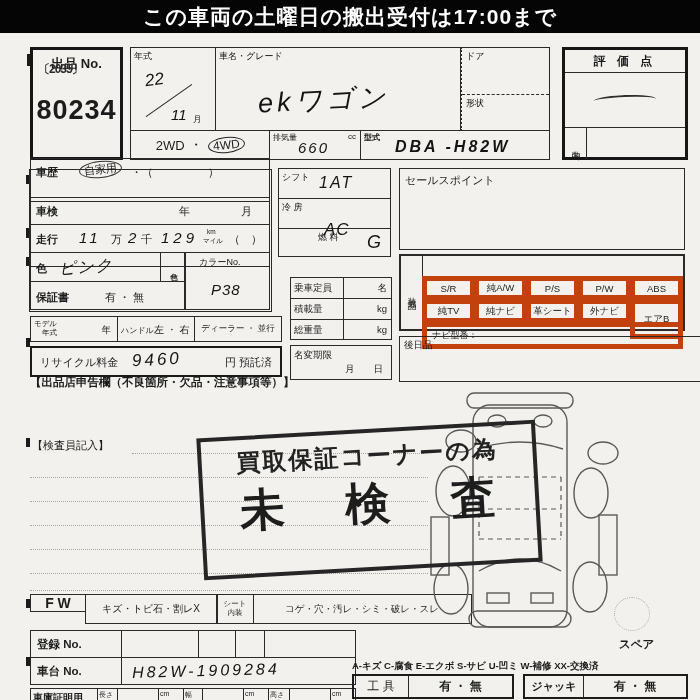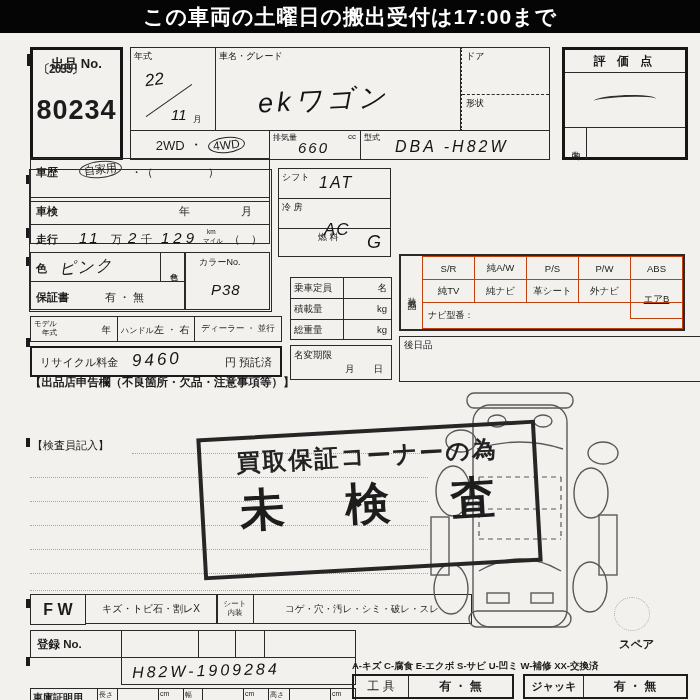--- a/index.html
+++ b/index.html
@@ -13,22 +13,22 @@
   .vert{writing-mode:vertical-rl;text-orientation:upright;}
   .dotline{position:absolute;border-top:1.4px dotted #a8a69f;height:0;}
   .mark{position:absolute;background:#1b1b1b;}
   .circled{border:1.6px solid #222;border-radius:50%;padding:0 4px;display:inline-block;transform:rotate(-6deg);}
   #banner{position:absolute;left:0;top:0;width:700px;height:33px;background:#050505;color:#fff;
     text-align:center;font-size:21px;font-weight:700;line-height:33px;letter-spacing:1px;}
   #stampbox{position:absolute;left:200px;top:429px;width:331px;height:134px;border:4px solid #262626;
     transform:rotate(-3.2deg);z-index:5;text-align:center;}
   #stampbox .l1{font-size:24px;font-weight:700;letter-spacing:2px;margin-top:7px;color:#232323;}
   #stampbox .l2{font-size:45px;font-weight:700;letter-spacing:24px;padding-left:20px;margin-top:2px;color:#1d1d1d;}
-  .eqcell{position:absolute;box-sizing:border-box;border:1px solid #c2410c;font-size:9.5px;
-    display:flex;align-items:center;justify-content:center;}
+  .eqcell{position:absolute;box-sizing:border-box;border:5px solid #c2410c;font-size:9.5px;
+    display:flex;align-items:center;justify-content:center;margin-top:20px;}
   .tinyu{font-size:6.5px;line-height:6.5px;display:inline-block;vertical-align:middle;text-align:left;}
 </style>
 </head>
 <body>
 
 <div id="page">
 
   <div id="banner">この車両の土曜日の搬出受付は17:00まで</div>
 
   <div class="mark" style="left:27px;top:54px;width:5px;height:12px;"></div>
@@ -65,21 +65,21 @@
   <div class="cell" style="left:130px;top:130px;width:140px;height:30px;font-size:13px;display:flex;align-items:center;justify-content:center;gap:5px;">
     <span>2WD</span>
     <span>・</span>
     <span class="circled" style="font-size:12px;">4WD</span>
   </div>
   <div class="cell" style="left:269px;top:130px;width:92px;height:30px;">
     <span class="lbl" style="position:absolute;left:3px;top:1px;font-size:8px;">排気量</span>
     <span class="lbl" style="position:absolute;right:4px;top:1px;font-size:8px;">cc</span>
     <span class="hand" style="position:absolute;left:28px;top:8px;font-size:15px;letter-spacing:2px;">660</span>
   </div>
-  <div class="cell" style="left:360px;top:130px;width:190px;height:30px;">
+  <div class="cell" style="left:360px;top:130px;width:190px;height:30px;font-weight:bold;">
     <span class="lbl" style="position:absolute;left:3px;top:1px;font-size:8px;">型式</span>
     <span class="hand" style="position:absolute;left:34px;top:7px;font-size:16px;letter-spacing:3px;">DBA -H82W</span>
   </div>
 
   <div class="cellthick" style="left:562px;top:47px;width:126px;height:113px;">
     <div style="height:22px;border-bottom:1.5px solid #2a2a2a;text-align:center;font-size:12px;font-weight:700;line-height:22px;letter-spacing:4px;">評 価 点</div>
     <div style="height:54px;display:flex;align-items:center;justify-content:center;">
       <div style="width:62px;height:8px;border-top:2px solid #2f2f2f;border-radius:50%;transform:rotate(-2deg);"></div>
     </div>
     <div style="height:31px;border-top:1.5px solid #2a2a2a;position:relative;">
@@ -93,21 +93,21 @@
   <div class="cell" style="left:30px;top:158px;width:240px;height:44px;font-size:11px;text-align:right;">
     <span style="position:absolute;left:5px;top:6px;font-weight:600;">車歴</span>
     <span class="circled" style="position:absolute;left:48px;top:2px;font-size:11px;border-color:#333;">自家用</span>
     <span style="position:absolute;left:100px;top:6px;">・（　　　　　）</span>
   </div>
   <div class="cell" style="left:30px;top:197px;width:240px;height:28px;font-size:11px;">
     <span style="position:absolute;left:5px;top:6px;font-weight:600;">車検</span>
     <span style="position:absolute;left:148px;top:6px;">年</span>
     <span style="position:absolute;left:210px;top:6px;">月</span>
   </div>
-  <div class="cell" style="left:30px;top:224px;width:240px;height:20px;font-size:11px;">
+  <div class="cell" style="left:30px;top:224px;width:240px;height:43px;font-size:11px;">
     <span style="position:absolute;left:5px;top:7px;font-weight:600;">走行</span>
     <span class="hand" style="position:absolute;left:48px;top:4px;font-size:15px;letter-spacing:3px;">11</span>
     <span style="position:absolute;left:80px;top:7px;">万</span>
     <span class="hand" style="position:absolute;left:97px;top:4px;font-size:15px;">2</span>
     <span style="position:absolute;left:110px;top:7px;">千</span>
     <span class="hand" style="position:absolute;left:130px;top:4px;font-size:15px;letter-spacing:4px;">129</span>
     <span class="tinyu" style="position:absolute;left:176px;top:4px;">km</span>
     <span class="tinyu" style="position:absolute;left:172px;top:13px;">マイル</span>
     <span style="position:absolute;left:198px;top:7px;">（　）</span>
   </div>
@@ -135,20 +135,23 @@
     <div style="position:relative;height:29px;border-bottom:1.3px solid #2a2a2a;">
       <span class="lbl" style="position:absolute;left:3px;top:2px;">冷 房</span>
       <span class="hand" style="position:absolute;left:45px;top:5px;font-size:17px;letter-spacing:1px;margin-top:16px;">AC</span>
     </div>
     <div style="position:relative;height:28px;margin-left:36px;">
       <span class="lbl" style="position:absolute;left:3px;top:2px;">燃 料</span>
       <span class="hand" style="position:absolute;left:52px;top:3px;font-size:18px;">G</span>
     </div>
   </div>
 
+  <div class="cell" style="left:399px;top:168px;width:286px;height:82px;">
+    <span style="position:absolute;left:5px;top:4px;font-size:11px;">セールスポイント</span>
+  </div>
 
   <div class="cell" style="left:399px;top:254px;width:286px;height:77px;border-width:2px;">
     <div style="position:absolute;left:0;top:0;width:21px;height:100%;border-right:1.2px solid #2a2a2a;display:flex;align-items:center;justify-content:center;">
       <span class="vert" style="font-size:9px;letter-spacing:2px;">装備品</span>
     </div>
     <div class="eqcell" style="left:21px;top:0;width:53px;height:24px;">S/R</div>
     <div class="eqcell" style="left:73px;top:0;width:53px;height:24px;">純A/W</div>
     <div class="eqcell" style="left:125px;top:0;width:53px;height:24px;">P/S</div>
     <div class="eqcell" style="left:177px;top:0;width:53px;height:24px;">P/W</div>
     <div class="eqcell" style="left:229px;top:0;width:53px;height:24px;">ABS</div>
@@ -247,37 +250,38 @@
   </svg>
 
   <div class="abs" style="left:614px;top:597px;width:36px;height:34px;border:1.6px dotted #b3b1a9;border-radius:50%;"></div>
   <div class="abs" style="left:619px;top:637px;font-size:11.5px;font-weight:700;">スペア</div>
 
   <div id="stampbox">
     <div class="l1">買取保証コーナーの為</div>
     <div class="l2">未 検 査</div>
   </div>
 
-  <div class="cell" style="left:30px;top:594px;width:56px;height:31px;display:flex;align-items:center;justify-content:center;font-size:16px;font-weight:600;">F W</div>
+  <div class="cell" style="left:30px;top:594px;width:56px;height:18px;display:flex;align-items:center;justify-content:center;font-size:14px;font-weight:600;">F W</div>
   <div class="cell" style="left:84.5px;top:594px;width:133px;height:30px;display:flex;align-items:center;justify-content:center;font-size:10px;">キズ・トビ石・割レX</div>
   <div class="cell" style="left:216px;top:594px;width:38px;height:30px;">
     <div style="font-size:7.5px;line-height:1.25;text-align:center;margin-top:4px;">
       <div>シート</div>
       <div>内装</div>
     </div>
   </div>
   <div class="cell" style="left:252.5px;top:594px;width:219px;height:30px;display:flex;align-items:center;justify-content:center;font-size:9.5px;">コゲ・穴・汚レ・シミ・破レ・スレ</div>
 
   <div class="cell" style="left:30px;top:630px;width:92px;height:28px;display:flex;align-items:center;padding-left:6px;font-size:11.5px;font-weight:600;">登録 No.</div>
   <div class="cell" style="left:120.5px;top:630px;width:235.5px;height:28px;">
     <div style="position:absolute;left:76px;top:0;height:100%;border-left:1.2px solid #2a2a2a;"></div>
     <div style="position:absolute;left:113px;top:0;height:100%;border-left:1.2px solid #2a2a2a;"></div>
     <div style="position:absolute;left:142px;top:0;height:100%;border-left:1.2px solid #2a2a2a;"></div>
   </div>
 
+  <div class="cell" style="left:30px;top:657px;width:92px;height:28px;display:flex;align-items:center;padding-left:6px;font-size:11.5px;font-weight:600;">車台 No.</div>
   <div class="cell" style="left:120.5px;top:657px;width:235.5px;height:28px;">
     <span class="hand" style="position:absolute;left:10px;top:4px;font-size:16px;letter-spacing:3px;transform:rotate(-1.5deg);">H82W-1909284</span>
   </div>
 
   <div class="cell" style="left:30px;top:688px;width:326px;height:28px;display:flex;">
     <div style="width:62px;border-right:1.3px solid #2a2a2a;font-size:10px;font-weight:700;display:flex;align-items:flex-start;padding:2px 2px;">車庫証明用</div>
     <div style="width:17px;border-right:1.3px solid #2a2a2a;font-size:7px;padding:1px;">長さ</div>
     <div style="width:40px;border-right:1.3px solid #2a2a2a;"></div>
     <div style="width:22px;border-right:1.3px solid #2a2a2a;font-size:7px;padding:1px;">cm</div>
     <div style="width:16px;border-right:1.3px solid #2a2a2a;font-size:7px;padding:1px;">幅</div>

